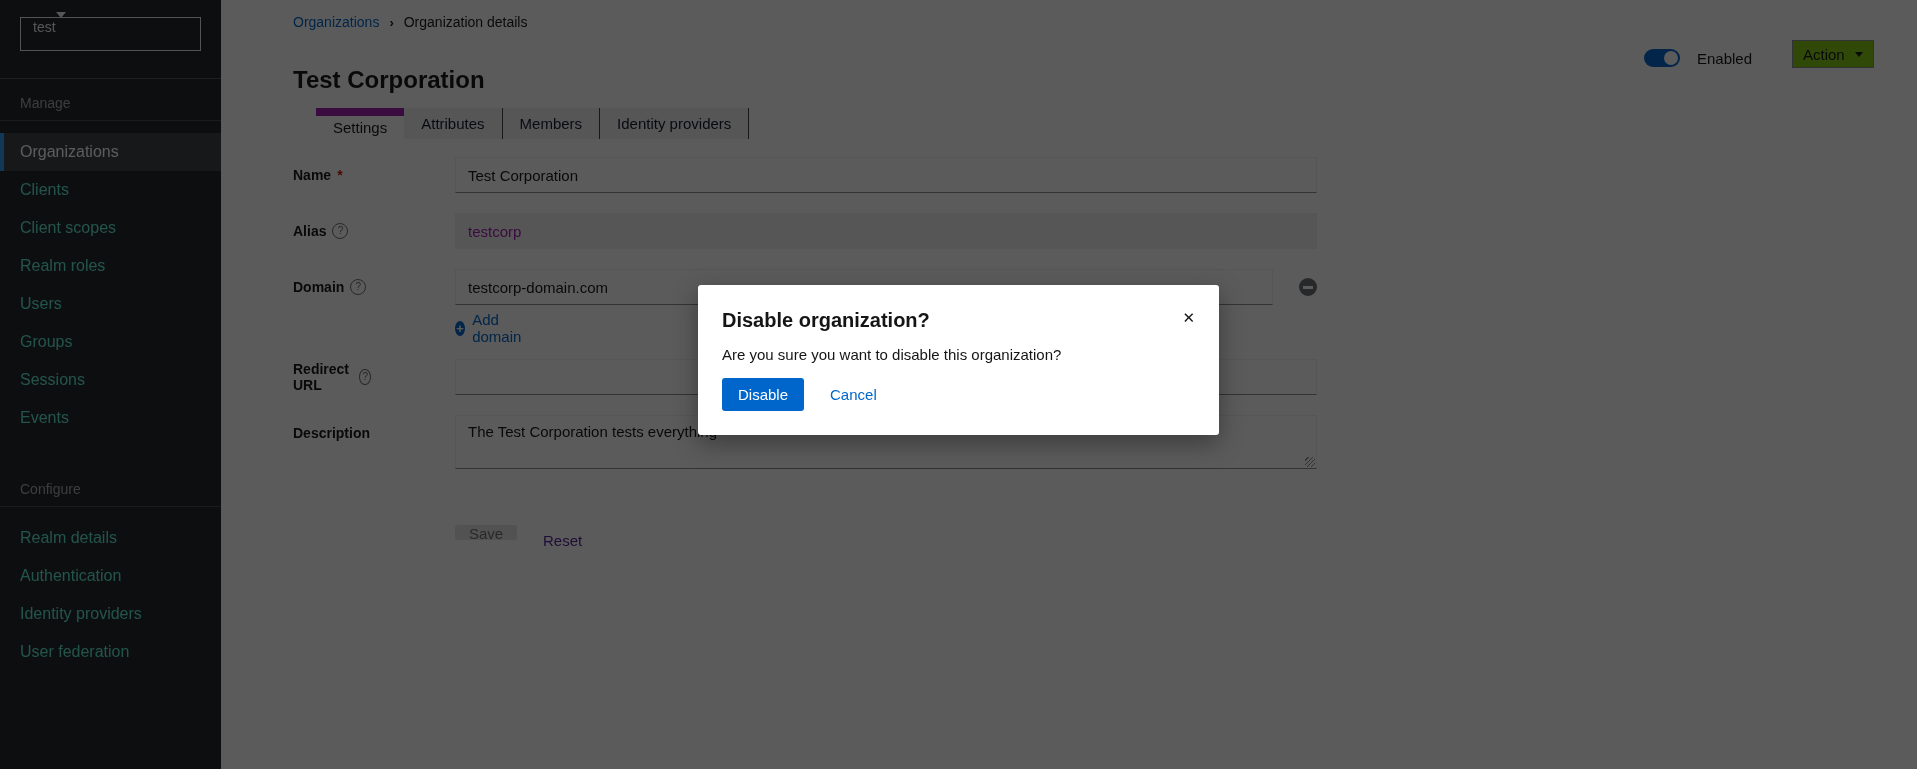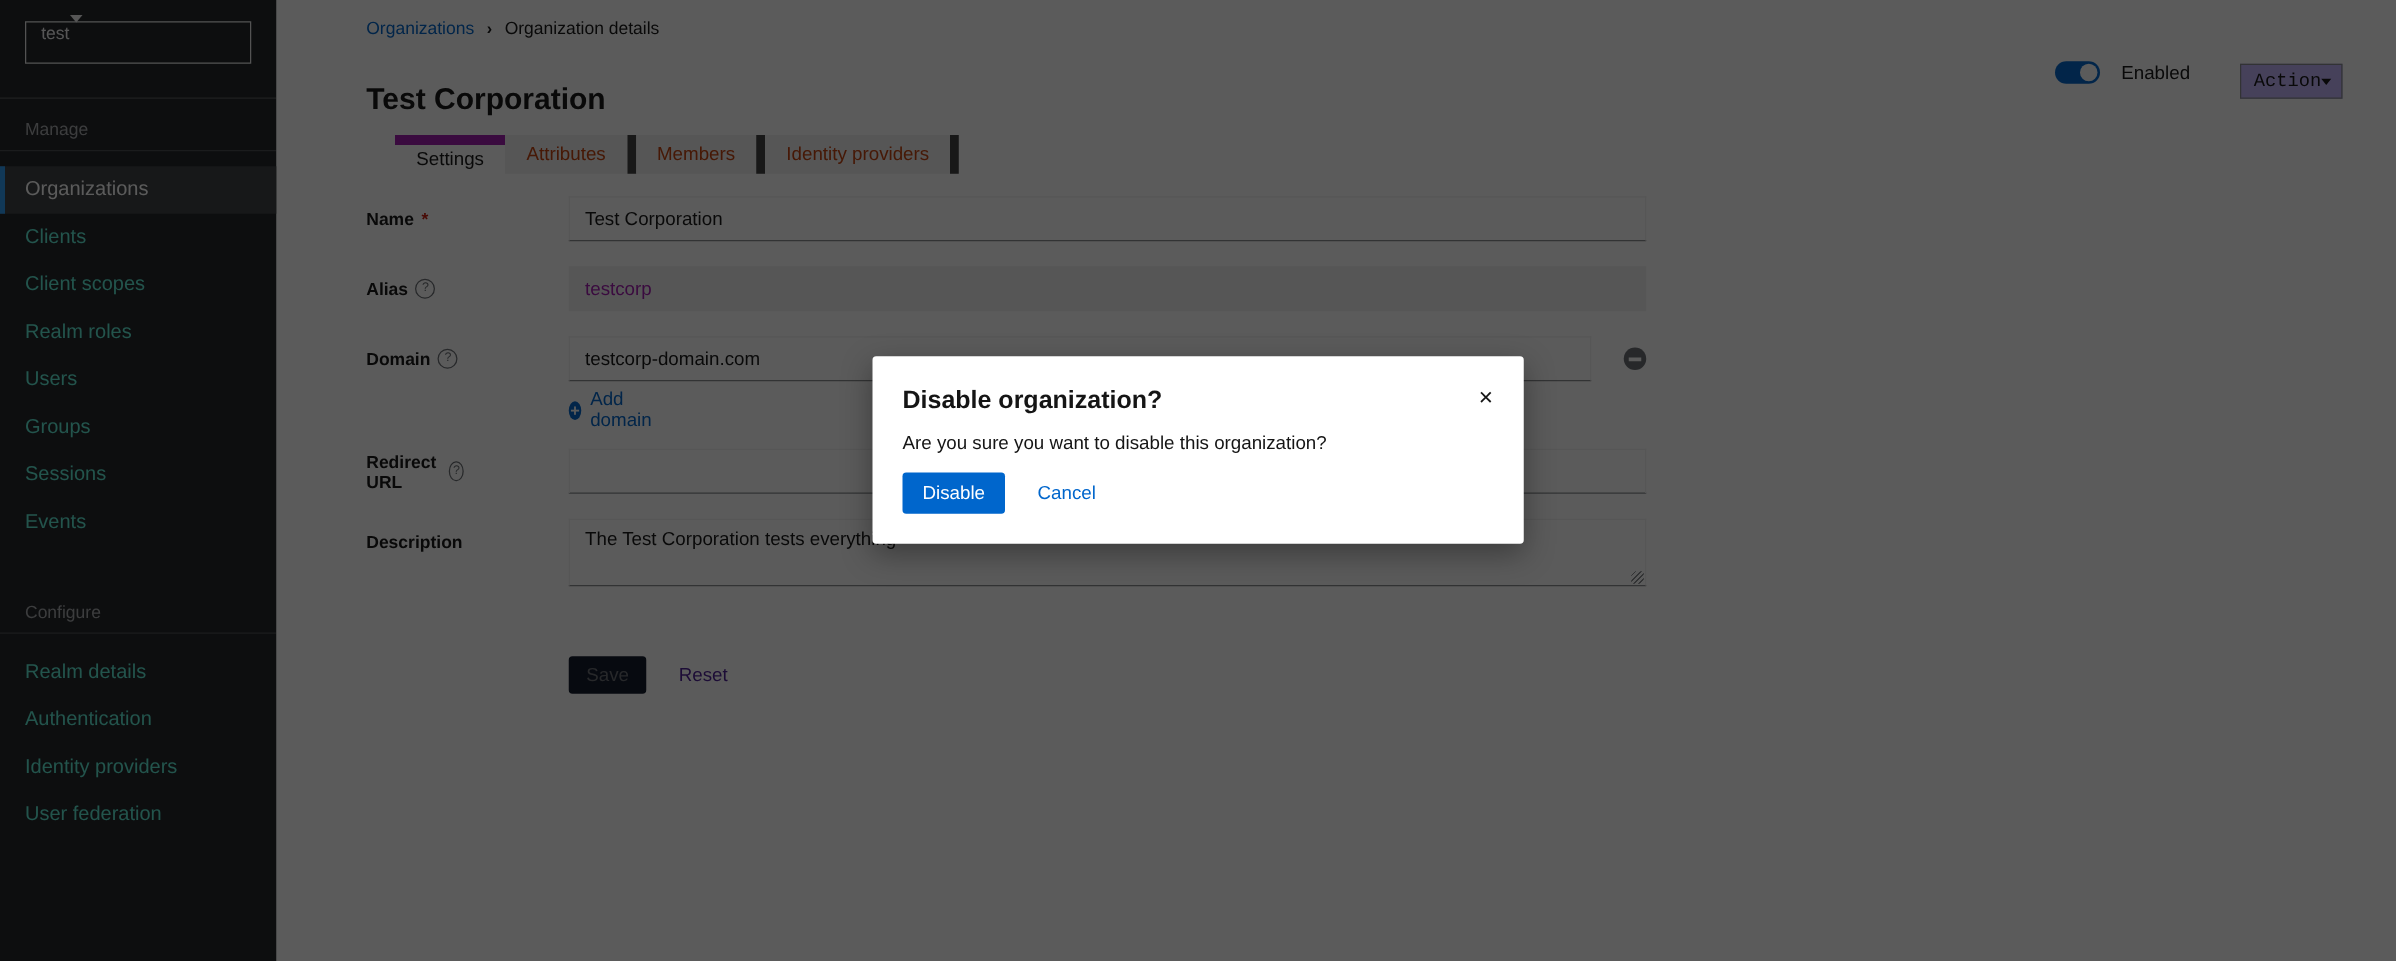--- a/index.html
+++ b/index.html
@@ -24,28 +24,28 @@
   .main{position:absolute;left:271px;top:0;right:0;bottom:0;background:#fff;}
   .breadcrumb{position:absolute;left:22px;top:14px;font-size:14px;display:flex;align-items:center;gap:10px;}
   .breadcrumb a{color:#0066cc;text-decoration:none;cursor:pointer;}
   .crumb-sep{font-size:13px;font-weight:700;color:#151515;}
   .page-title{position:absolute;left:22px;top:50px;font-size:24px;font-weight:700;color:#151515;}
 
   .toggle-row{position:absolute;left:1373px;top:49px;display:flex;align-items:center;gap:17px;}
   .switch{position:relative;width:36px;height:18px;border-radius:9px;background:#0066cc;cursor:pointer;}
   .switch .knob{position:absolute;right:2px;top:2px;width:14px;height:14px;border-radius:50%;background:#fff;}
   .toggle-label{font-size:15px;color:#151515;}
-  .action-dd{position:absolute;left:1521px;top:51px;width:82px;height:28px;border:1px solid #8a8d90;background:#c4b5fd;
-    box-sizing:border-box;display:flex;align-items:center;justify-content:space-between;padding:0 10px;font-size:15px;cursor:pointer;font-family:Liberation Mono, monospace;}
+  .action-dd{position:absolute;left:1521px;top:40px;width:82px;height:28px;border:1px solid #8a8d90;background:#84cc16;
+    box-sizing:border-box;display:flex;align-items:center;justify-content:space-between;padding:0 10px;font-size:15px;cursor:pointer;}
   .action-dd .caret{border-top-color:#151515;border-left-width:4px;border-right-width:4px;border-top-width:5px;}
 
   .tabs{position:absolute;left:45px;top:108px;display:flex;height:31px;}
   .tab{display:flex;align-items:center;padding:0 17px;font-size:15px;box-sizing:border-box;cursor:pointer;}
   .tab.active{background:#fff;border-top:8px solid #a21caf;color:#151515;}
-  .tab.inactive{background:#f0f0f0;color:#c2410c;border-right:7px solid #404040;}
+  .tab.inactive{background:#f0f0f0;color:#0f172a;border-right:1px solid #404040;}
   .tab.inactive:first-of-type{border-left:1px solid #d2d2d2;}
 
   
   .form{position:absolute;left:22px;top:157px;width:1046px;}
   .frow{position:absolute;left:0;}
   .flabel{position:absolute;left:0;top:0;height:36px;display:flex;align-items:center;font-size:14px;font-weight:700;color:#151515;gap:6px;}
   .req{color:#c9190b;font-size:14px;}
   .q-icon{display:inline-block;width:14px;height:14px;border:1px solid #6a6e73;border-radius:50%;color:#6a6e73;
     font-size:10px;line-height:13px;text-align:center;font-weight:400;}
   .q-icon::after{content:"?";}
@@ -63,21 +63,21 @@
   .plus-icon{width:15px;height:15px;border-radius:50%;background:#0066cc;color:#fff;font-size:13px;line-height:15px;text-align:center;font-weight:700;}
   .plus-icon::after{content:"+";}
   .desc-wrap{position:absolute;left:162px;top:0;width:862px;height:54px;}
   .desc-area{width:100%;height:100%;box-sizing:border-box;resize:none;overflow:hidden;background:#fff;
     border:1px solid #f0f0f0;border-bottom:1px solid #8a8d90;font-size:15px;color:#151515;padding:7px 12px;
     font-family:"Liberation Sans","DejaVu Sans",sans-serif;}
   .resize-handle{position:absolute;right:2px;bottom:2px;width:10px;height:10px;
     background:repeating-linear-gradient(135deg,transparent 0 2px,#8a8d90 2px 3px);}
   .desc-label{height:36px;align-items:center;}
   .btn{border:none;border-radius:3px;font-size:15px;cursor:pointer;font-family:inherit;}
-  .save-btn{position:absolute;left:162px;top:0;height:30px;padding:0 14px;background:#0f172a;color:#6a6e73;cursor:default;}
+  .save-btn{position:absolute;left:162px;top:0;height:15px;padding:0 14px;background:#e5e5e5;color:#6a6e73;cursor:default;}
   .reset-link{position:absolute;left:250px;top:0;height:30px;display:flex;align-items:center;color:#4c1d95;font-size:15px;cursor:pointer;text-decoration:none;}
 
   
   .backdrop{position:absolute;inset:0;background:rgba(3,3,3,0.65);z-index:40;}
   .modal{position:absolute;left:698px;top:285px;width:521px;box-sizing:border-box;background:#fff;border-radius:3px;
     box-shadow:0 8px 24px rgba(0,0,0,0.35);z-index:50;padding:24px;}
   .modal-title{font-size:20px;font-weight:700;color:#151515;}
   .modal-close{position:absolute;right:20px;top:20px;background:none;border:none;font-size:15px;color:#151515;cursor:pointer;padding:4px;}
   .modal-body{margin-top:14px;font-size:15px;color:#151515;}
   .modal-actions{margin-top:15px;display:flex;align-items:center;}

